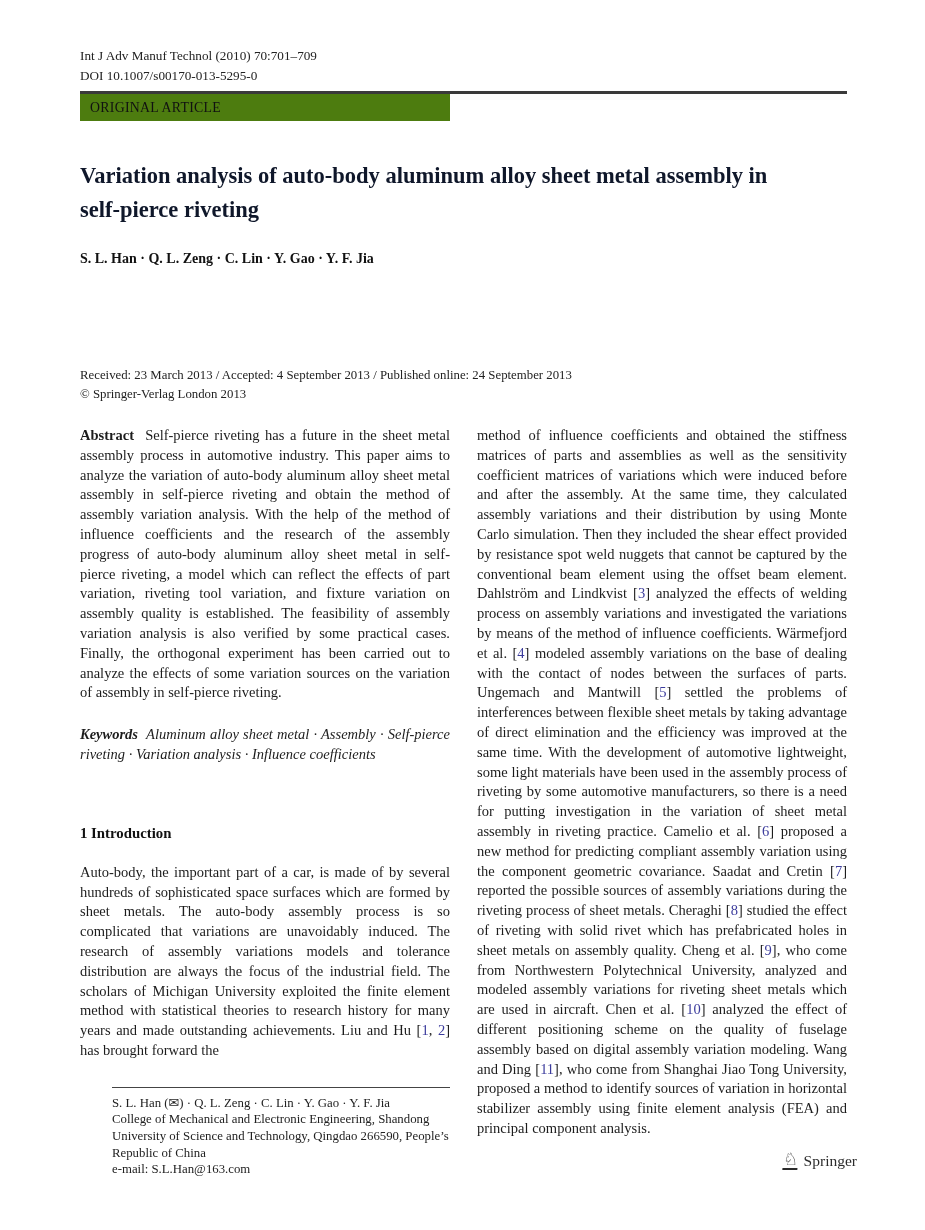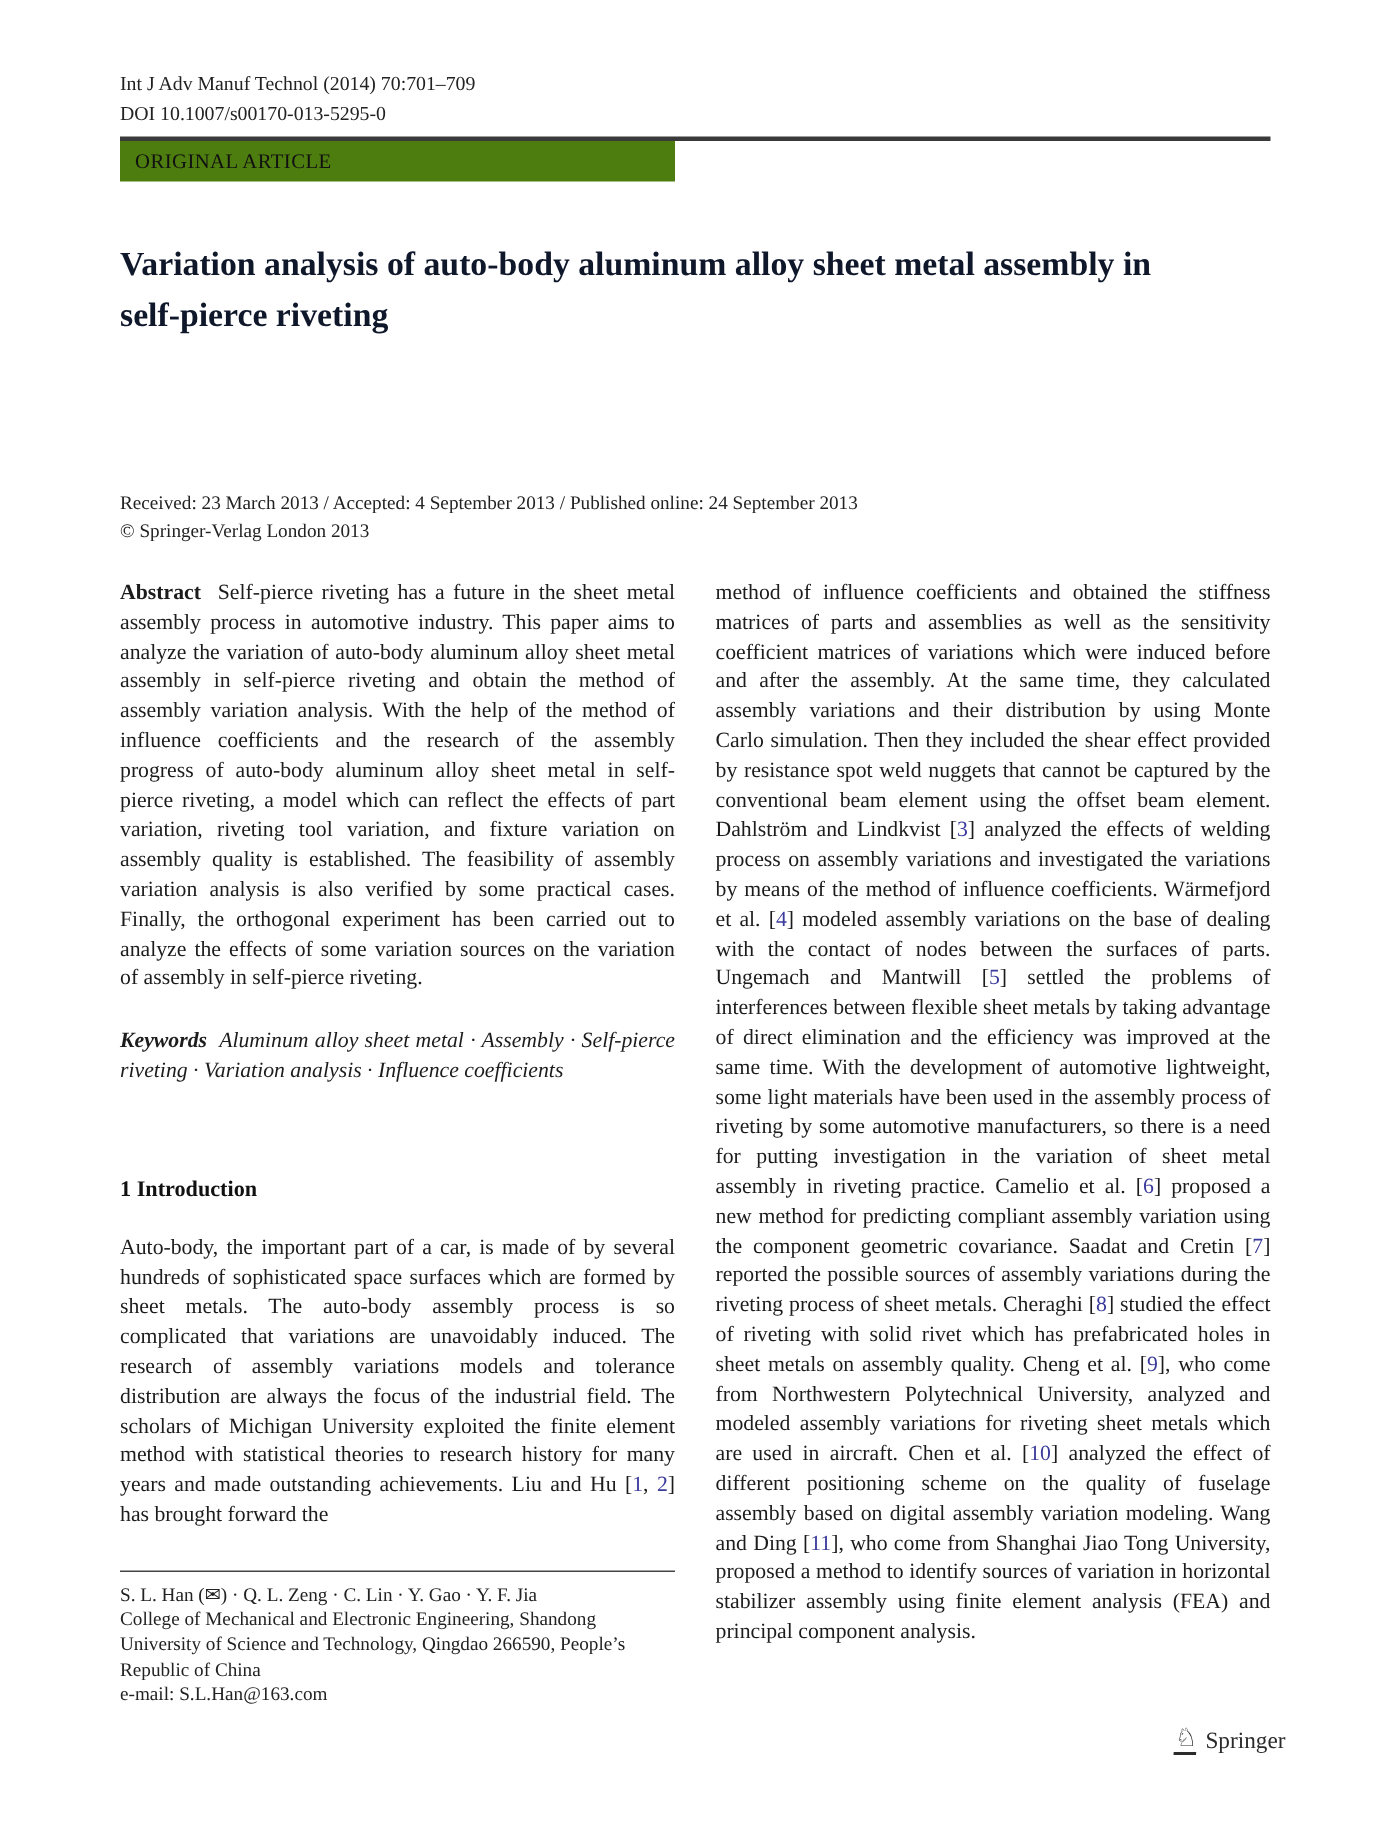--- a/index.html
+++ b/index.html
@@ -81,20 +81,21 @@
     color: #111;
   }
   .intro-para { margin-top: 21px; }
   .footnote {
     margin-top: 26px;
     border-top: 1px solid #444;
     padding-top: 7px;
     font-size: 12.8px;
     line-height: 16.6px;
     color: #222;
+    margin-left: 32px;
   }
   .ref { color: #3b3b9c; }
   .springer-logo {
     position: absolute;
     right: 68px;
     bottom: 60px;
     display: flex;
     align-items: center;
     gap: 5px;
   }
@@ -113,30 +114,31 @@
     font-family: "Liberation Serif", serif;
   }
 </style>
 </head>
 <body>
 
 <div class="page">
   <div class="content">
 
     <div class="journal-head">
-      <div>Int J Adv Manuf Technol (2014) 70:701–709</div>
+      <div>Int J Adv Manuf Technol (2010) 70:701–709</div>
       <div>DOI 10.1007/s00170-013-5295-0</div>
     </div>
 
     <div class="top-rule"></div>
 
     <div class="article-banner">ORIGINAL ARTICLE</div>
 
     <h1 class="paper-title">Variation analysis of auto-body aluminum alloy sheet metal assembly in self-pierce riveting</h1>
 
+    <div class="authors-line">S. L. Han · Q. L. Zeng · C. Lin · Y. Gao · Y. F. Jia</div>
 
     <div class="history-block">
       <div>Received: 23 March 2013 / Accepted: 4 September 2013 / Published online: 24 September 2013</div>
       <div>© Springer-Verlag London 2013</div>
     </div>
 
     <div class="columns">
 
       <div class="col">
         <p class="body-text"><span class="abstract-label">Abstract</span>&nbsp; <span>Self-pierce riveting has a future in the sheet metal assembly process in automotive industry. This paper aims to analyze the variation of auto-body aluminum alloy sheet metal assembly in self-pierce riveting and obtain the method of assembly variation analysis. With the help of the method of influence coefficients and the research of the assembly progress of auto-body aluminum alloy sheet metal in self-pierce riveting, a model which can reflect the effects of part variation, riveting tool variation, and fixture variation on assembly quality is established. The feasibility of assembly variation analysis is also verified by some practical cases. Finally, the orthogonal experiment has been carried out to analyze the effects of some variation sources on the variation of assembly in self-pierce riveting.</span></p>

